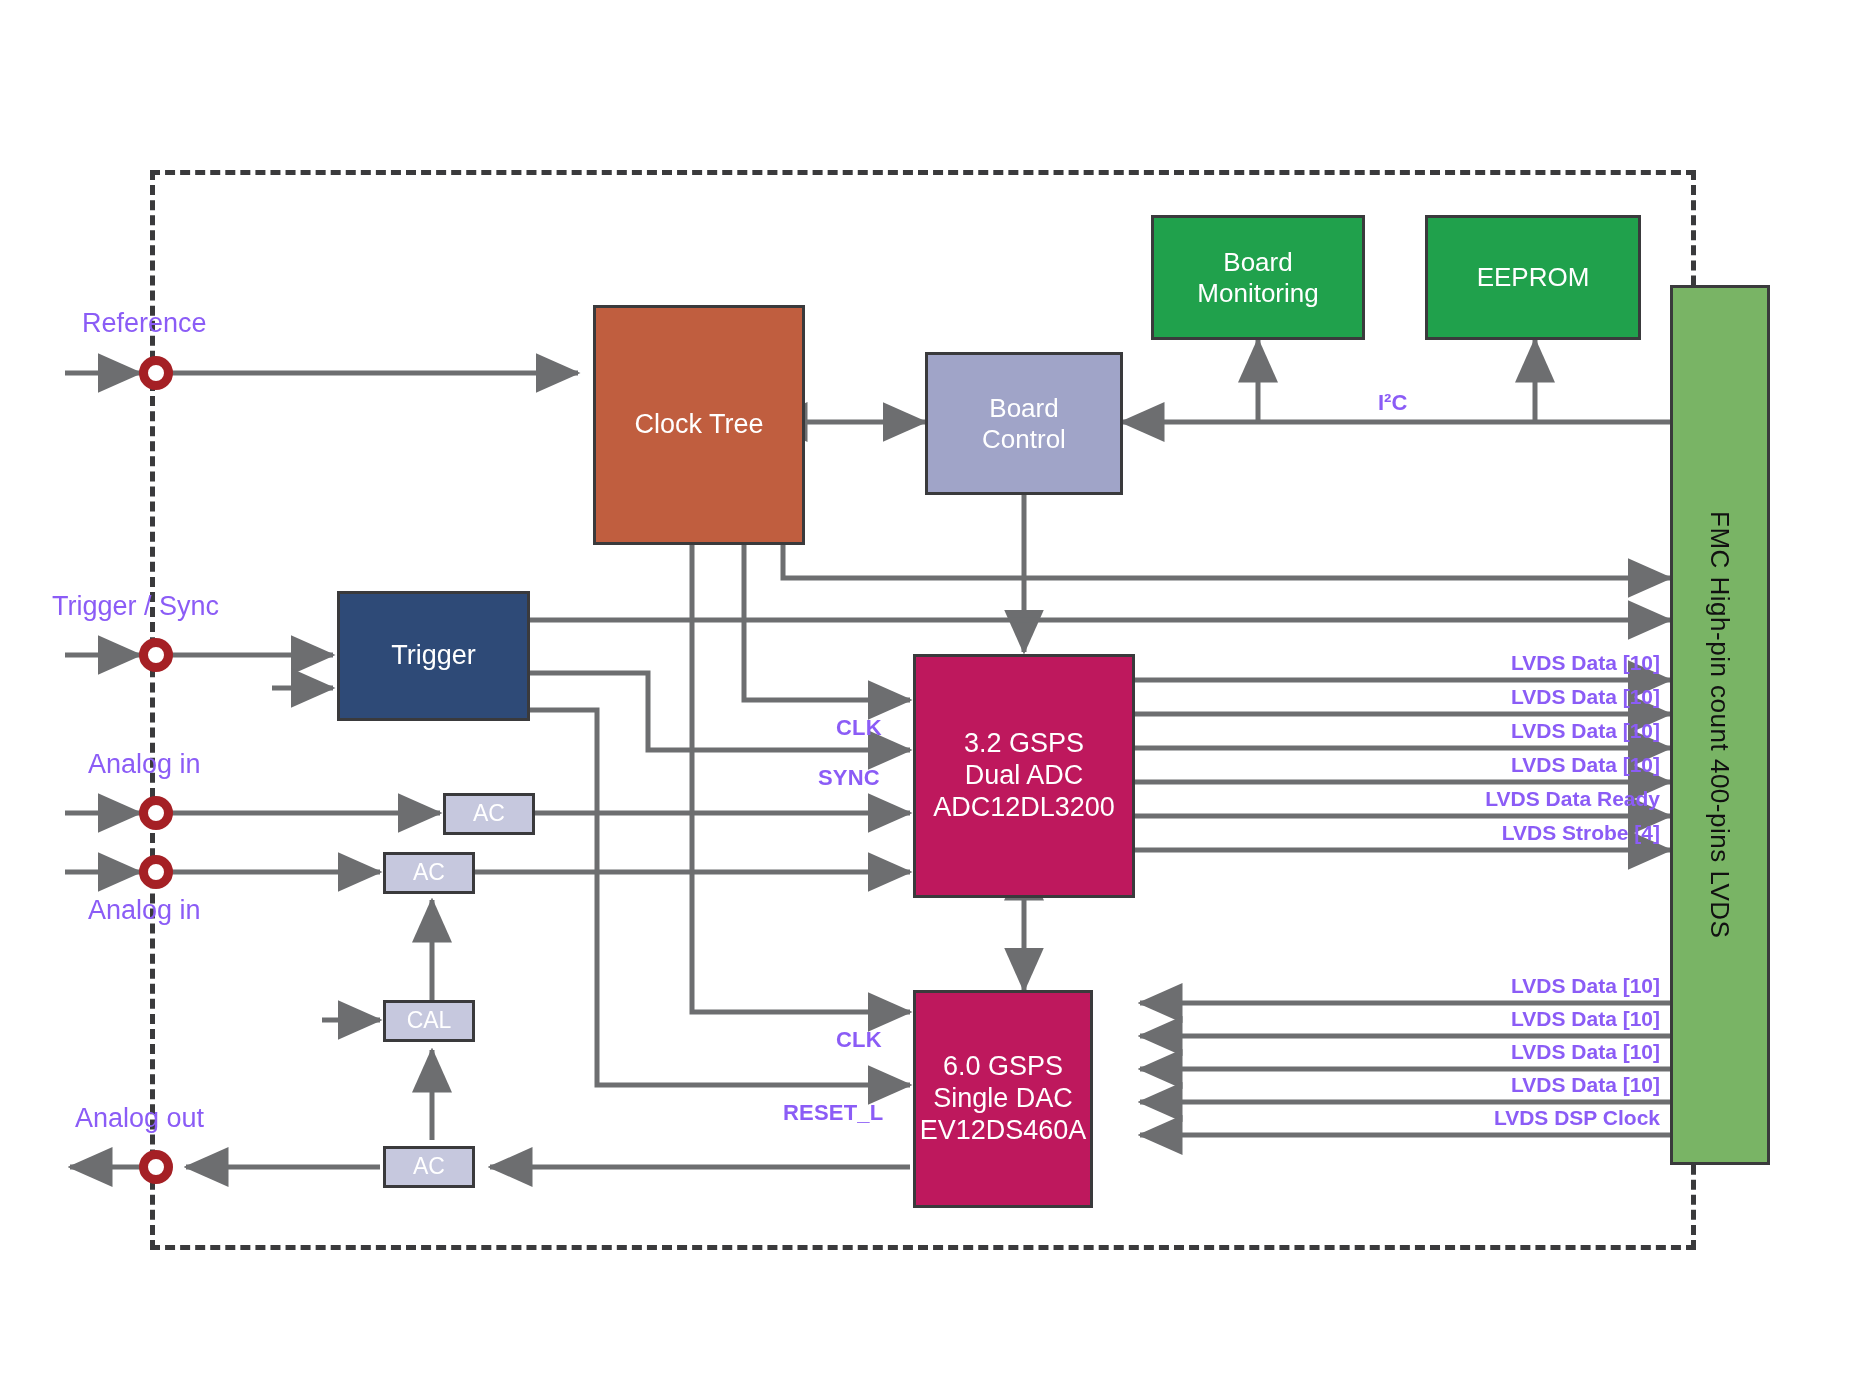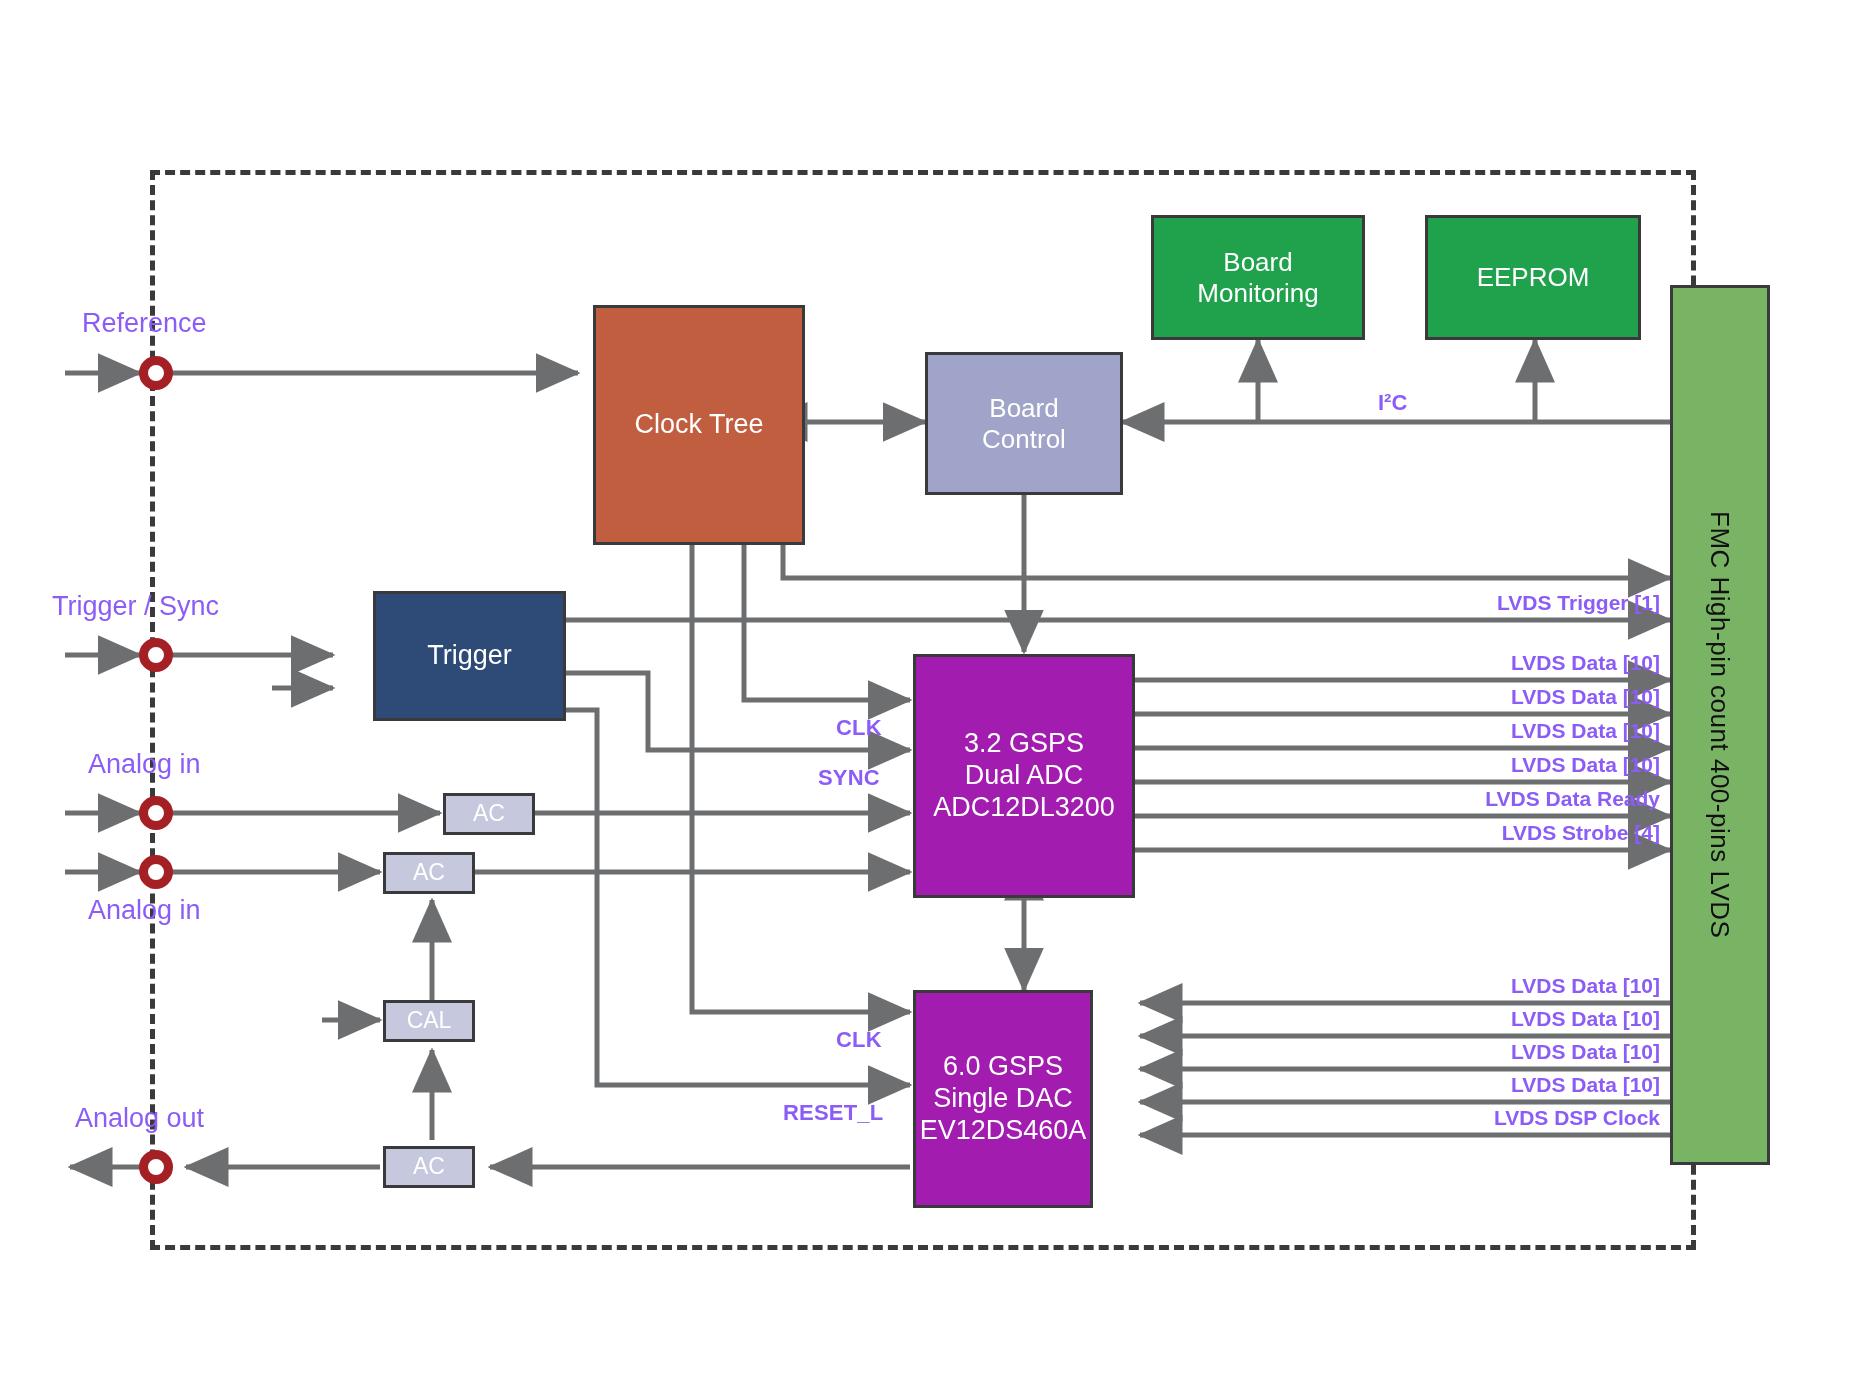--- a/index.html
+++ b/index.html
@@ -26,24 +26,24 @@
     border: 3px solid #3a3a3c;
     display: flex;
     align-items: center;
     justify-content: center;
     text-align: center;
     color: #ffffff;
     line-height: 1.18;
     white-space: pre-line;
   }
   .blk.clock   { background: #c05e3f; font-size: 27px; }
-  .blk.trigger { background: #2e4a77; font-size: 27px; margin-left: 36px; }
+  .blk.trigger { background: #2e4a77; font-size: 27px; }
   .blk.control { background: #a0a4c8; font-size: 26px; }
   .blk.green   { background: #20a14c; font-size: 26px; }
-  .blk.grey    { background: #a21caf; font-size: 27px; }
+  .blk.grey    { background: #be185d; font-size: 27px; }
   .blk.small   { background: #c6c8de; font-size: 23px; border-width: 3px; }
   .blk.fmc {
     background: #79b465;
     color: #111;
     font-size: 26px;
     writing-mode: vertical-rl;
     text-orientation: mixed;
     letter-spacing: 0.5px;
   }
   .lbl {
@@ -227,21 +227,20 @@
   <div class="lbl" style="left:88px; top:749px;">Analog in</div>
   <div class="lbl" style="left:88px; top:895px;">Analog in</div>
   <div class="lbl" style="left:75px; top:1103px;">Analog out</div>
 
   <div class="lbl sig" style="left:836px; top:669px;">CLK</div>
   <div class="lbl sig" style="left:818px; top:719px;">SYNC</div>
   <div class="lbl sig" style="left:836px; top:981px;">CLK</div>
   <div class="lbl sig" style="left:783px; top:1054px;">RESET_L</div>
   <div class="lbl i2c" style="left:1378px; top:390px;">I²C</div>
 
-  <div class="lbl lvds" style="left:1200px; top:591px; width:460px;">LVDS Trigger [1]</div>
   <div class="lbl lvds" style="left:1200px; top:651px; width:460px;">LVDS Data [10]</div>
   <div class="lbl lvds" style="left:1200px; top:685px; width:460px;">LVDS Data [10]</div>
   <div class="lbl lvds" style="left:1200px; top:719px; width:460px;">LVDS Data [10]</div>
   <div class="lbl lvds" style="left:1200px; top:753px; width:460px;">LVDS Data [10]</div>
   <div class="lbl lvds" style="left:1200px; top:787px; width:460px;">LVDS Data Ready</div>
   <div class="lbl lvds" style="left:1200px; top:821px; width:460px;">LVDS Strobe [4]</div>
 
   <div class="lbl lvds" style="left:1200px; top:974px; width:460px;">LVDS Data [10]</div>
   <div class="lbl lvds" style="left:1200px; top:1007px; width:460px;">LVDS Data [10]</div>
   <div class="lbl lvds" style="left:1200px; top:1040px; width:460px;">LVDS Data [10]</div>

